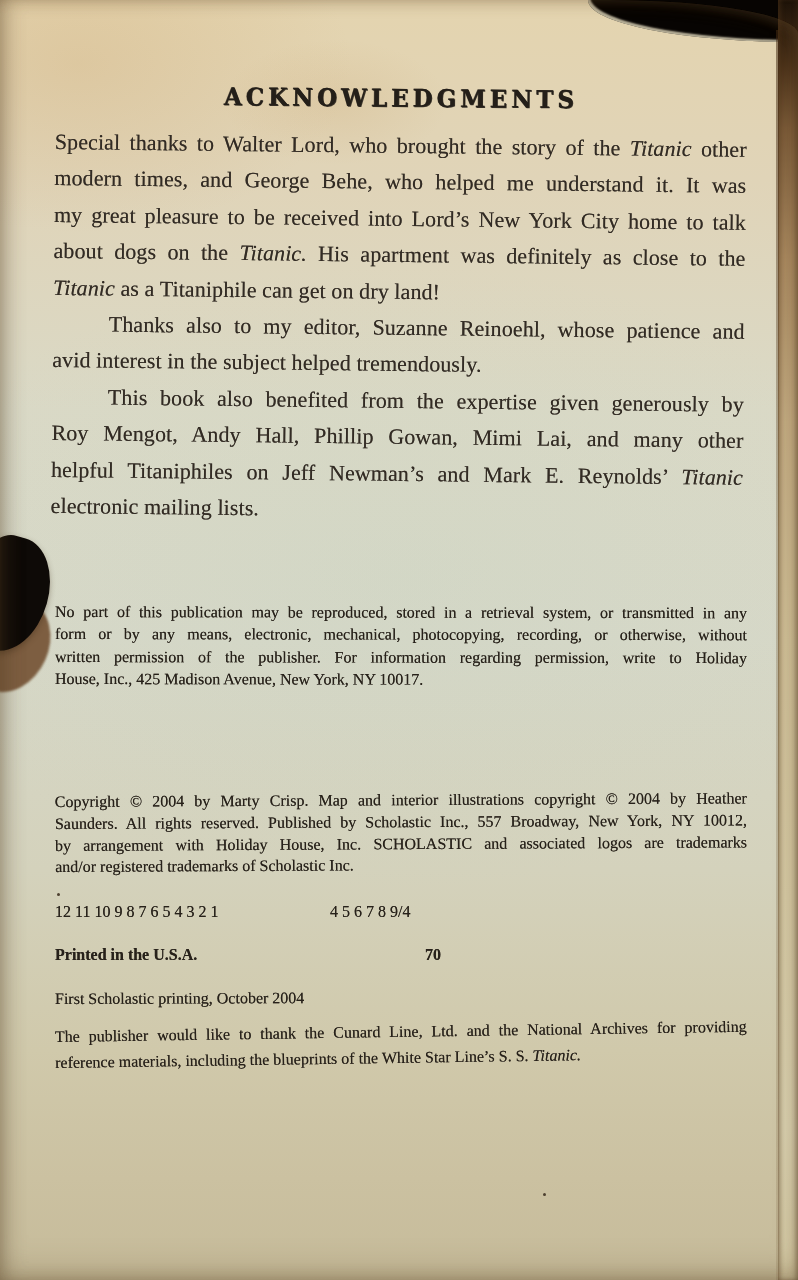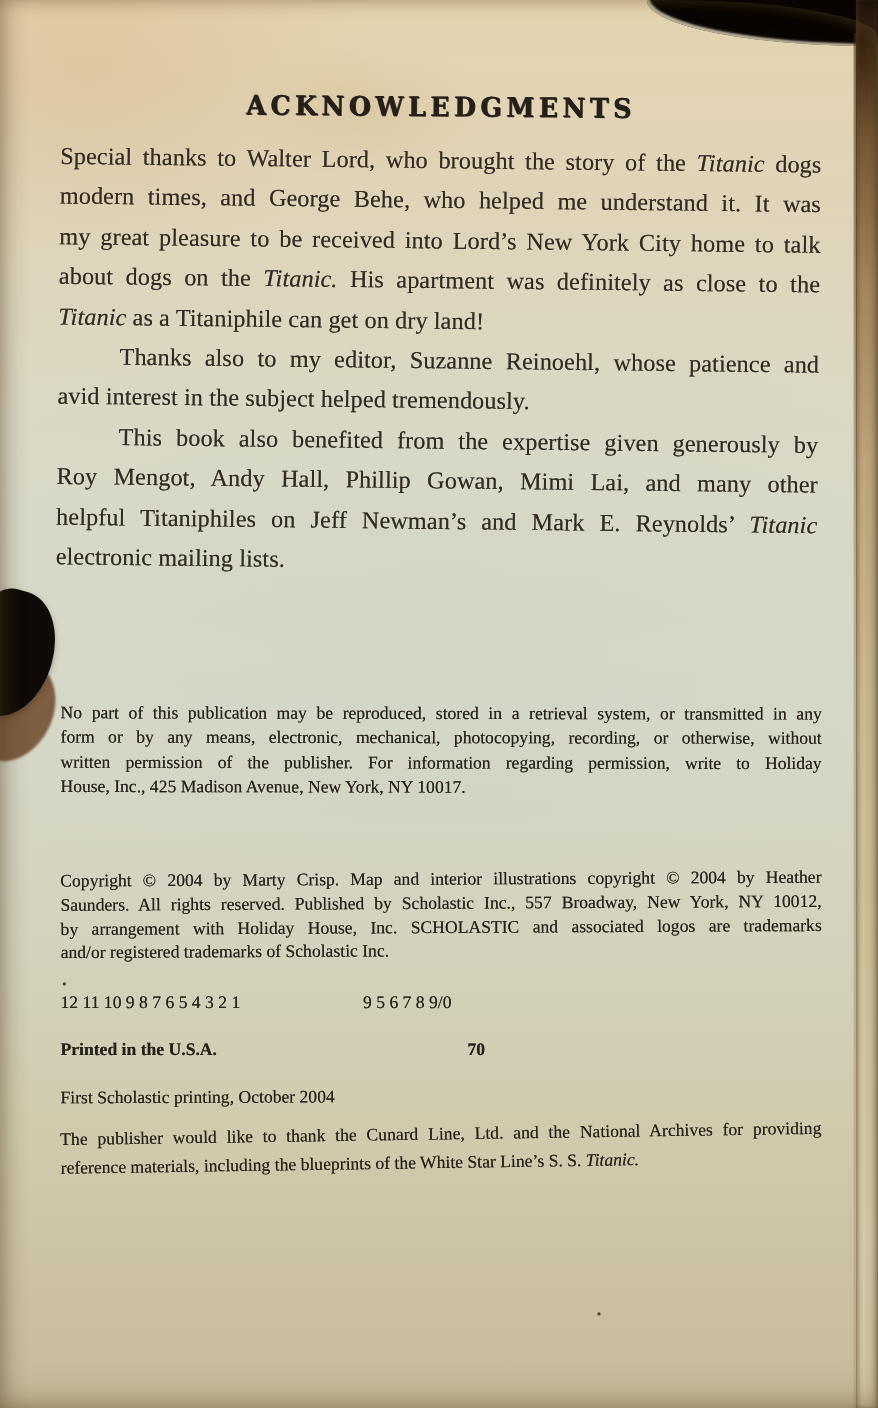--- a/index.html
+++ b/index.html
@@ -124,21 +124,21 @@
     transform: rotate(0.65deg);
     transform-origin: 0 0;
     text-shadow: 0 0 0.5px rgba(50,43,36,0.65);
   }
   .small-print {
     font-size: 16px;
     line-height: 22.4px;
     color: #27211a;
     text-shadow: 0 0 0.4px rgba(39,33,26,0.75);
   }
-  .block-legal { top: 638px; transform: rotate(0.1deg); transform-origin: 0 50%; }
+  .block-legal { top: 601px; transform: rotate(0.1deg); transform-origin: 0 50%; }
   .block-isbn  { top: 751px; }
   .block-copyright { top: 791px; line-height: 21.8px; transform: rotate(-0.3deg); transform-origin: 0 50%; }
   .block-numbers { top: 901px; height: 22px; }
   .block-numbers .right-group { position: absolute; left: 275px; top: 0; }
   .block-printed { top: 944px; height: 22px; font-weight: bold; }
   .block-printed .right-group { position: absolute; left: 370px; top: 0; }
   .block-first { top: 988px; transform: rotate(-0.2deg); transform-origin: 0 50%; }
   .block-publisher { top: 1024px; line-height: 26px; transform: rotate(-0.85deg); transform-origin: 0 50%; }
   .left-group { position: absolute; left: 0; top: 0; }
 </style>
@@ -153,21 +153,21 @@
   <div class="blob-brown"></div>
   <div class="blob-black"></div>
   <div class="speck s1"></div>
   <div class="speck s2"></div>
   <div class="vignette"></div>
 
   <div class="block block-title">ACKNOWLEDGMENTS</div>
 
   <div class="block block-ack">
     <div>
-        <div class="line"><span>Special thanks to Walter Lord, who brought the story of the </span><i>Titanic</i><span> dogs</span></div>
+        <div class="line"><span>Special thanks to Walter Lord, who brought the story of the </span><i>Titanic</i><span> other</span></div>
         <div class="line"><span>modern times, and George Behe, who helped me understand it. It was</span></div>
         <div class="line"><span>my great pleasure to be received into Lord’s New York City home to talk</span></div>
         <div class="line"><span>about dogs on the </span><i>Titanic.</i><span> His apartment was definitely as close to the</span></div>
         <div class="line last"><i>Titanic</i><span> as a Titaniphile can get on dry land!</span></div>
       </div>
     <div class="indent-first">
         <div class="line"><span>Thanks also to my editor, Suzanne Reinoehl, whose patience and</span></div>
         <div class="line last"><span>avid interest in the subject helped tremendously.</span></div>
       </div>
     <div class="indent-first">
@@ -188,21 +188,21 @@
 
   <div class="block small-print block-copyright">
       <div class="line">Copyright © 2004 by Marty Crisp. Map and interior illustrations copyright © 2004 by Heather</div>
       <div class="line">Saunders. All rights reserved. Published by Scholastic Inc., 557 Broadway, New York, NY 10012,</div>
       <div class="line">by arrangement with Holiday House, Inc. SCHOLASTIC and associated logos are trademarks</div>
       <div class="line last">and/or registered trademarks of Scholastic Inc.</div>
     </div>
 
   <div class="block small-print block-numbers">
     <span class="left-group">12 11 10 9 8 7 6 5 4 3 2 1</span>
-    <span class="right-group">9 5 6 7 8 9/0</span>
+    <span class="right-group">4 5 6 7 8 9/4</span>
   </div>
 
   <div class="block small-print block-printed">
     <span class="left-group">Printed in the U.S.A.</span>
     <span class="right-group">70</span>
   </div>
 
   <div class="block small-print block-first">First Scholastic printing, October 2004</div>
 
   <div class="block small-print block-publisher">

